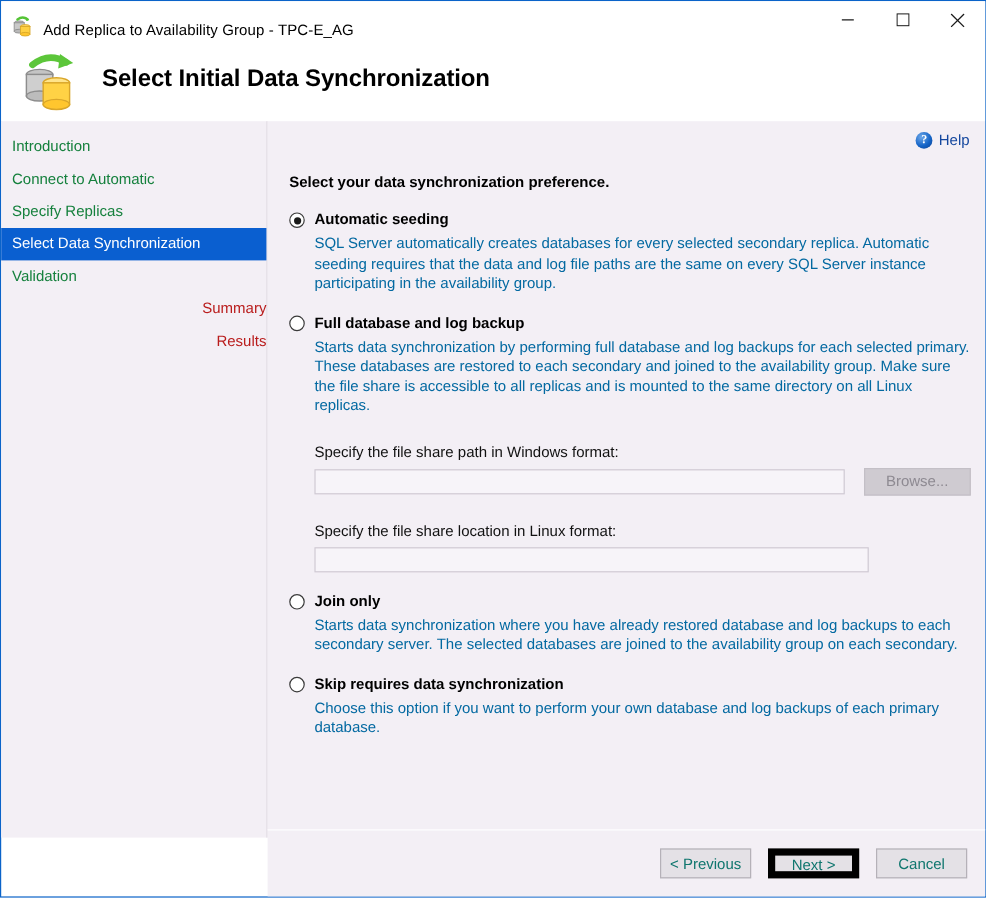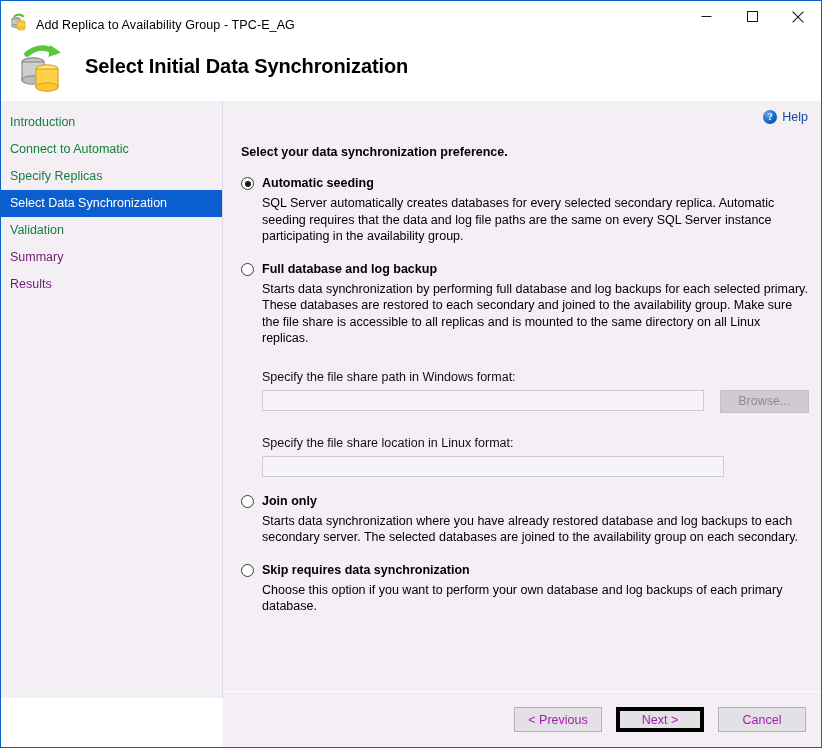--- a/index.html
+++ b/index.html
@@ -113,21 +113,22 @@
   .nav-item {
     height: 27px;
     line-height: 27px;
     padding-left: 9px;
     font-size: 12.5px;
     color: #15803d;
     white-space: nowrap;
     box-sizing: border-box;
   }
   .nav-item.disabled {
-    color: #701a75;
+    color: #b91c1c;
+    text-align: right;
   }
   .nav-item.selected {
     background: #0a5fd0;
     color: #ffffff;
     padding-left: 9px;
   }
 
   
   .content-wrap {
     flex: 1 1 auto;
@@ -209,40 +210,41 @@
   }
   .radio-label {
     font-size: 12.5px;
     font-weight: bold;
     color: #000000;
     line-height: 14px;
     text-align: right;
   }
   .radio-desc {
     font-size: 12.5px;
-    color: #000000;
+    color: #0369a1;
     line-height: 16.5px;
     margin-left: 21px;
     margin-top: 5px;
     max-width: 552px;
   }
 
   .opt-block { margin-bottom: 17px; }
 
   .sub-block {
     margin-left: 21px;
     margin-top: 23px;
   }
   .field-label {
     font-size: 12.5px;
     color: #111111;
     margin-bottom: 6px;
   }
   .field-row {
     display: flex;
+    align-items: center;
     gap: 16px;
   }
   .text-input {
     height: 21px;
     box-sizing: border-box;
     border: 1px solid #cfc9d3;
     background: #f7f4f9;
     font-family: "Liberation Sans", sans-serif;
     font-size: 12px;
     color: #555;
@@ -269,31 +271,31 @@
     min-height: 55px;
     background: #f3eff5;
     display: flex;
     align-items: center;
     justify-content: flex-end;
     padding-right: 15px;
     gap: 14px;
     box-sizing: border-box;
   }
   .footer-btn {
-    width: 88px;
+    width: 76px;
     height: 25px;
     background: #e4e1e6;
     border: 1px solid #b5b1b8;
     font-family: "Liberation Sans", sans-serif;
     font-size: 12.5px;
-    color: #a21caf;
+    color: #0f766e;
     box-sizing: border-box;
   }
   .footer-btn.default {
-    border: 4px solid #000000;
+    border: 6px solid #000000;
   }
 </style>
 </head>
 <body>
 
 <div class="window">
 
   <div class="titlebar">
     <div class="titlebar-icon">
       <svg width="20" height="20" viewBox="0 0 20 20">

